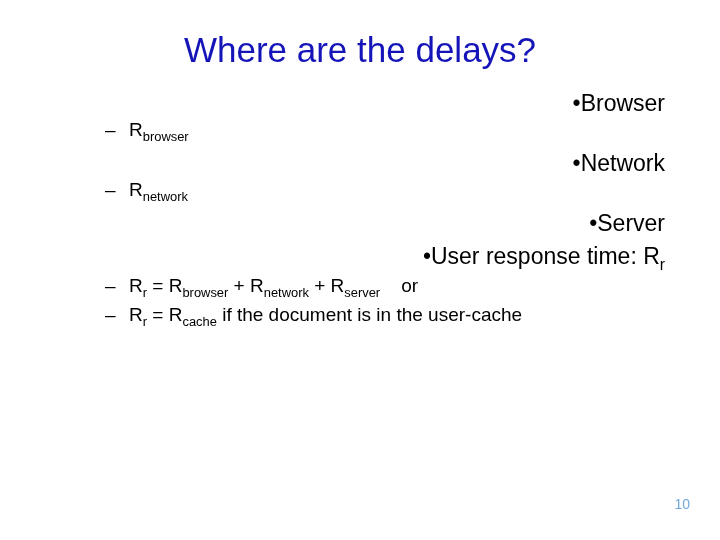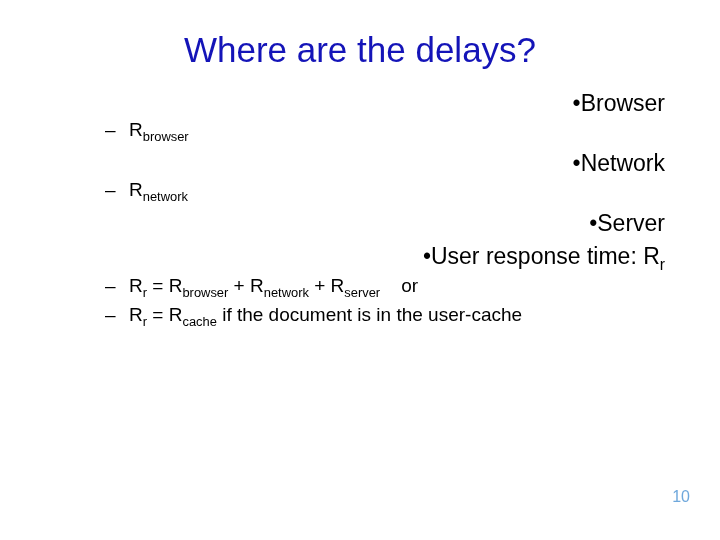--- a/index.html
+++ b/index.html
@@ -35,23 +35,23 @@
       margin-left: 50px;
       margin-top: 2px;
       margin-bottom: 4px;
     }
     .bullet-2 .dash {
       display: inline-block;
       width: 24px;
     }
     .pagenum {
       position: absolute;
-      bottom: 34px;
+      bottom: 28px;
       right: 30px;
-      font-size: 16px;
+      font-size: 14px;
       color: #6fa8dc;
     }
     sub { font-size: 0.68em; vertical-align: sub; }
   </style>
 </head>
 <body>
 
 <h1 class="title">Where are the delays?</h1>
 
 <div id="content">

